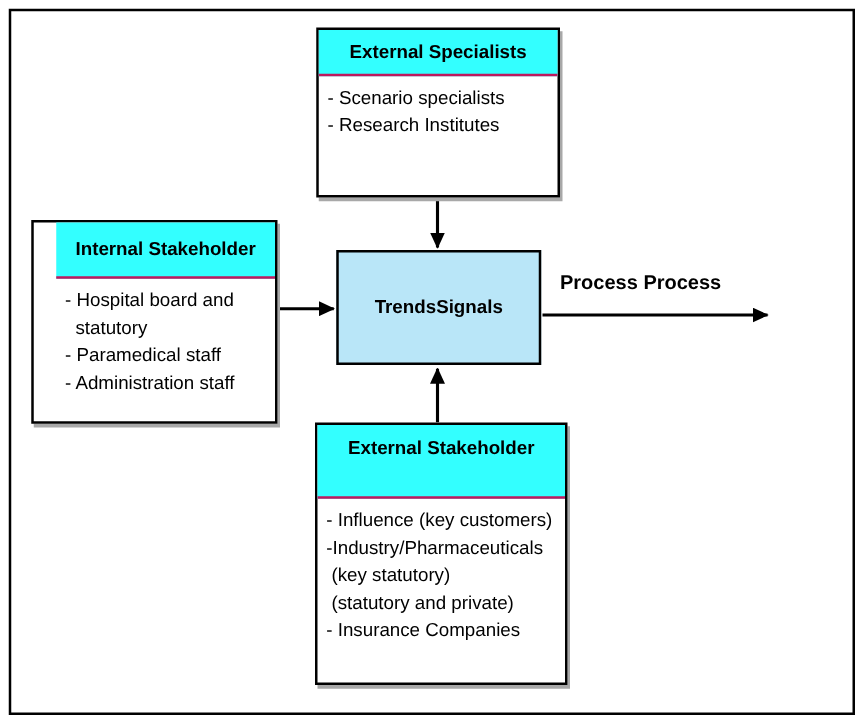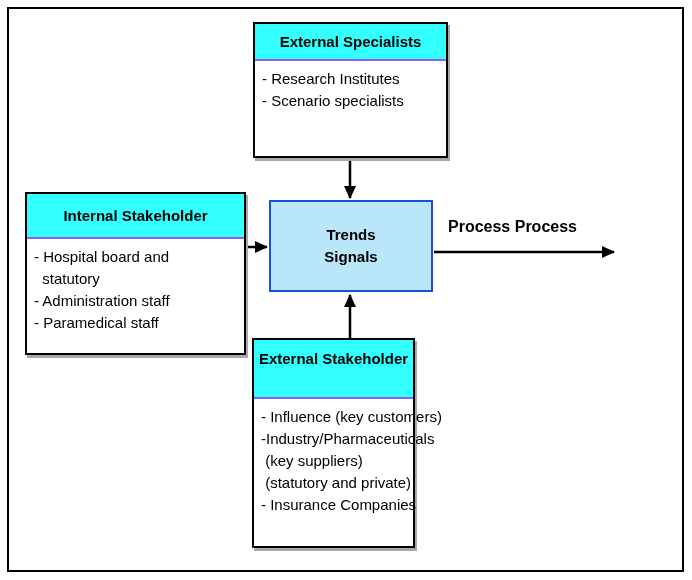--- a/index.html
+++ b/index.html
@@ -34,21 +34,21 @@
   .box {
     position: absolute;
     background: #ffffff;
     border: 2px solid #000000;
     box-shadow: 2px 3px 0 #a8a8a8;
     box-sizing: border-box;
     color: #000000;
   }
   .box-header {
     background: var(--header-fill, #33FFFF);
-    border-bottom: 2px solid #8b5cf6;
+    border-bottom: 2px solid #be185d;
     font-weight: bold;
     font-size: 15px;
     text-align: center;
     box-sizing: border-box;
     display: flex;
     align-items: center;
     justify-content: center;
   }
   .box-header.tall {
     align-items: flex-start;
@@ -62,47 +62,47 @@
   .line {
     white-space: pre;
   }
   .center-box {
     position: absolute;
     left: 269px;
     top: 200px;
     width: 164px;
     height: 92px;
     background: var(--center-fill, #B9E6F8);
-    border: 2px solid #1d4ed8;
+    border: 2px solid #000000;
     box-sizing: border-box;
     display: flex;
-    flex-direction: column;
+    flex-direction: row;
     justify-content: center;
     align-items: center;
     font-weight: bold;
     font-size: 15px;
     line-height: 22px;
     text-align: center;
     color: #000000;
   }
   .scenario-label {
     position: absolute;
     left: 448px;
     top: 218px;
     font-weight: bold;
     font-size: 16px;
     color: #000000;
     white-space: nowrap;
   }
   
   .box-external-specialists { left: 253px; top: 22px;  width: 195px; height: 136px; }
   .box-external-specialists .box-header { height: 37px; }
-  .box-internal-stakeholder { left: 25px;  top: 192px; width: 221px; height: 163px; }
+  .box-internal-stakeholder { left: 25px;  top: 176px; width: 197px; height: 163px; padding-left: 18px; }
   .box-internal-stakeholder .box-header { height: 45px; }
-  .box-external-stakeholder { left: 252px; top: 338px; width: 163px; height: 210px; }
+  .box-external-stakeholder { left: 252px; top: 338px; width: 202px; height: 210px; }
   .box-external-stakeholder .box-header { height: 59px; }
 </style>
 </head>
 <body>
 
 <div class="canvas">
 
   <div class="frame"></div>
 
   <svg class="arrow-layer" viewBox="0 0 692 580" xmlns="http://www.w3.org/2000/svg">
@@ -115,50 +115,50 @@
     <line x1="222" y1="247" x2="267" y2="247" stroke="#000000" stroke-width="2.5" marker-end="url(#arrowhead)"></line>
     <line x1="350" y1="338" x2="350" y2="295" stroke="#000000" stroke-width="2.5" marker-end="url(#arrowhead)"></line>
     <line x1="434" y1="252" x2="614" y2="252" stroke="#000000" stroke-width="2.5" marker-end="url(#arrowhead)"></line>
   </svg>
 
   <div class="box box-external-specialists">
     <div class="box-header">
       <span>External Specialists</span>
     </div>
     <div class="box-body">
+        <div class="line">- Scenario specialists</div>
         <div class="line">- Research Institutes</div>
-        <div class="line">- Scenario specialists</div>
       </div>
   </div>
 
   <div class="box box-internal-stakeholder">
     <div class="box-header">
       <span>Internal Stakeholder</span>
     </div>
     <div class="box-body">
         <div class="line">- Hospital board and</div>
         <div class="line">  statutory</div>
+        <div class="line">- Paramedical staff</div>
         <div class="line">- Administration staff</div>
-        <div class="line">- Paramedical staff</div>
       </div>
   </div>
 
   <div class="center-box">
       <div class="line">Trends</div>
       <div class="line">Signals</div>
     </div>
 
   <div class="box box-external-stakeholder">
     <div class="box-header tall">
       <span>External Stakeholder</span>
     </div>
     <div class="box-body">
         <div class="line">- Influence (key customers)</div>
         <div class="line">-Industry/Pharmaceuticals</div>
-        <div class="line"> (key suppliers)</div>
+        <div class="line"> (key statutory)</div>
         <div class="line"> (statutory and private)</div>
         <div class="line">- Insurance Companies</div>
       </div>
   </div>
 
   <div class="scenario-label">Process Process</div>
 
 </div>
 
 </body></html>

